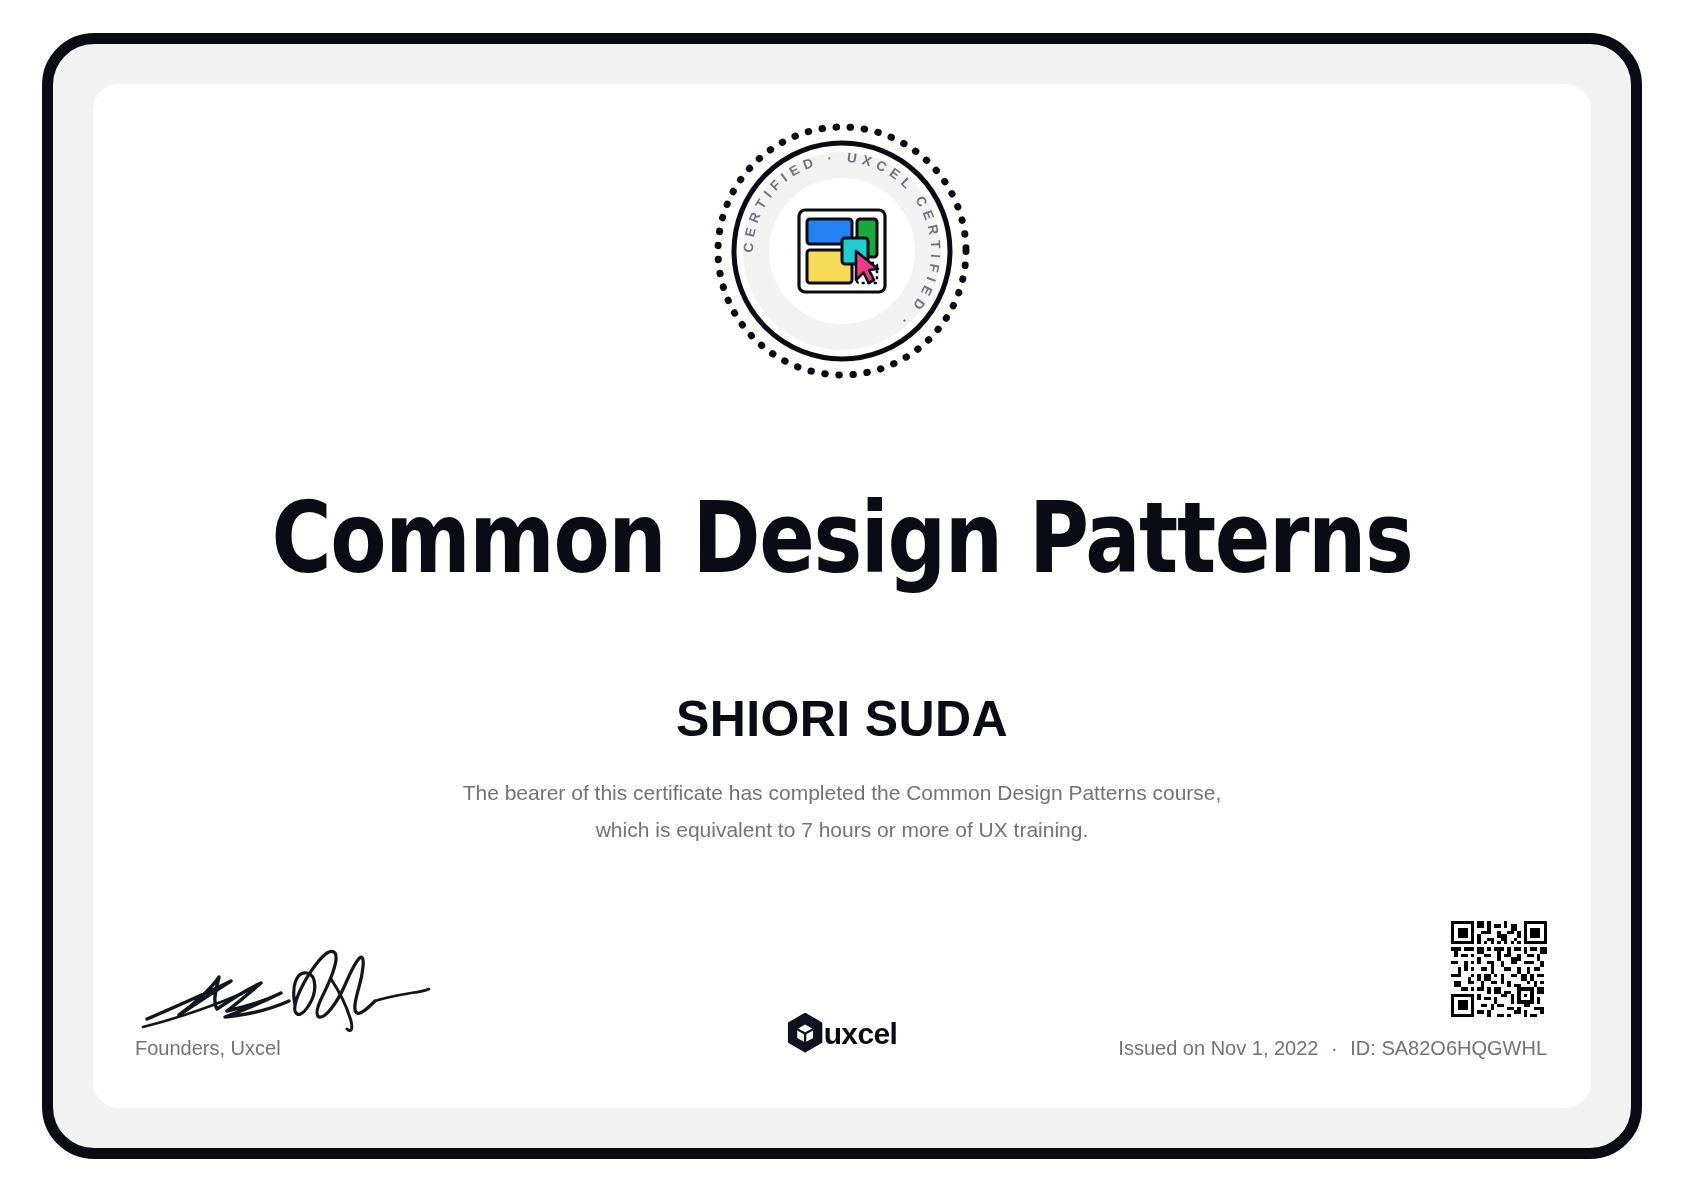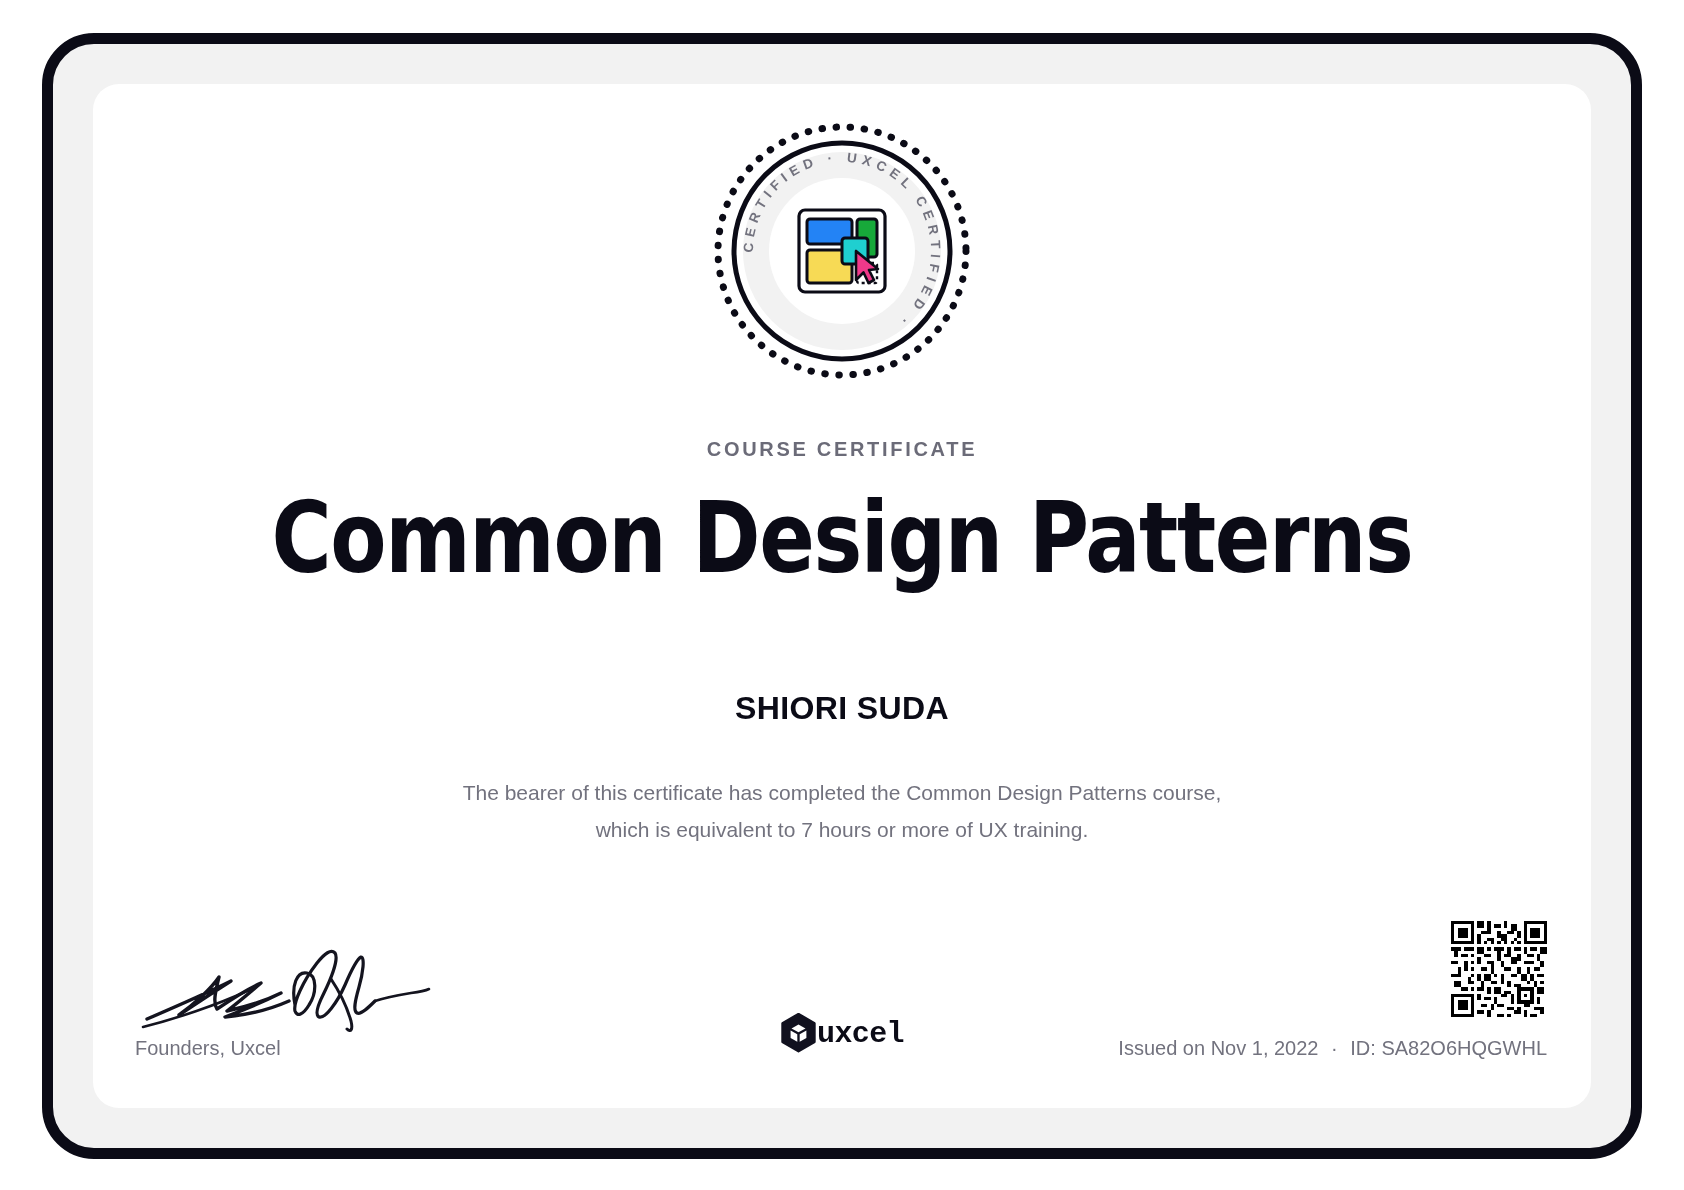--- a/index.html
+++ b/index.html
@@ -74,21 +74,21 @@
     font-size: 18px;
     letter-spacing: 2.6px;
     font-weight: 600;
     color: #6b6b78;
   }
   .recipient {
     position: absolute;
     top: 606px;
     left: 0; right: 0;
     text-align: center;
-    font-size: 32px;
+    font-size: 50px;
     font-weight: 700;
     letter-spacing: 0.4px;
     color: #0b0b16;
   }
   .body-copy {
     position: absolute;
     top: 690px;
     left: 50%;
     transform: translateX(-50%);
     width: 800px;
@@ -118,21 +118,20 @@
   }
 
   .logo-block {
     position: absolute;
     left: 50%;
     transform: translateX(-50%);
     bottom: 54px;
     display: flex;
     align-items: center;
     gap: 0;
-    font-family: Liberation Mono, monospace;
   }
   .logo-mark { width: 37px; height: 41px; display: block; }
   .logo-word {
     font-size: 30px;
     font-weight: 700;
     letter-spacing: -0.6px;
     color: #0b0b16;
   }
 
   .meta-block {
@@ -184,21 +183,20 @@
           <rect x="96" y="99" width="45" height="25" rx="3" fill="#2383f5" stroke="#0b0b16" stroke-width="3"></rect>
           <rect x="146" y="99" width="20" height="38" rx="3" fill="#17a93a" stroke="#0b0b16" stroke-width="3"></rect>
           <rect x="96" y="130" width="45" height="33" rx="3" fill="#f7da55" stroke="#0b0b16" stroke-width="3"></rect>
           <rect x="146" y="143" width="20" height="20" rx="2" fill="none" stroke="#0b0b16" stroke-width="2.4" stroke-dasharray="3 3"></rect>
           <rect x="131" y="118" width="26" height="26" rx="3" fill="#1fcfd0" stroke="#0b0b16" stroke-width="3"></rect>
           <path d="M 145 131 L 145 160 L 152.5 152.5 L 157.5 163 L 163 160 L 158 150 L 167 149 Z" fill="#f0398a" stroke="#0b0b16" stroke-width="2.6" stroke-linejoin="round"></path>
         </g>
       </svg>
     </div>
 
-    <div class="kicker">COURSE CERTIFICATE</div>
 
     <h1 class="title">Common Design Patterns</h1>
 
 
     <div class="recipient">SHIORI SUDA</div>
 
     <p class="body-copy">The bearer of this certificate has completed the Common Design Patterns course, which is equivalent to 7 hours or more of UX training.</p>
 
     <div class="footer">
 

